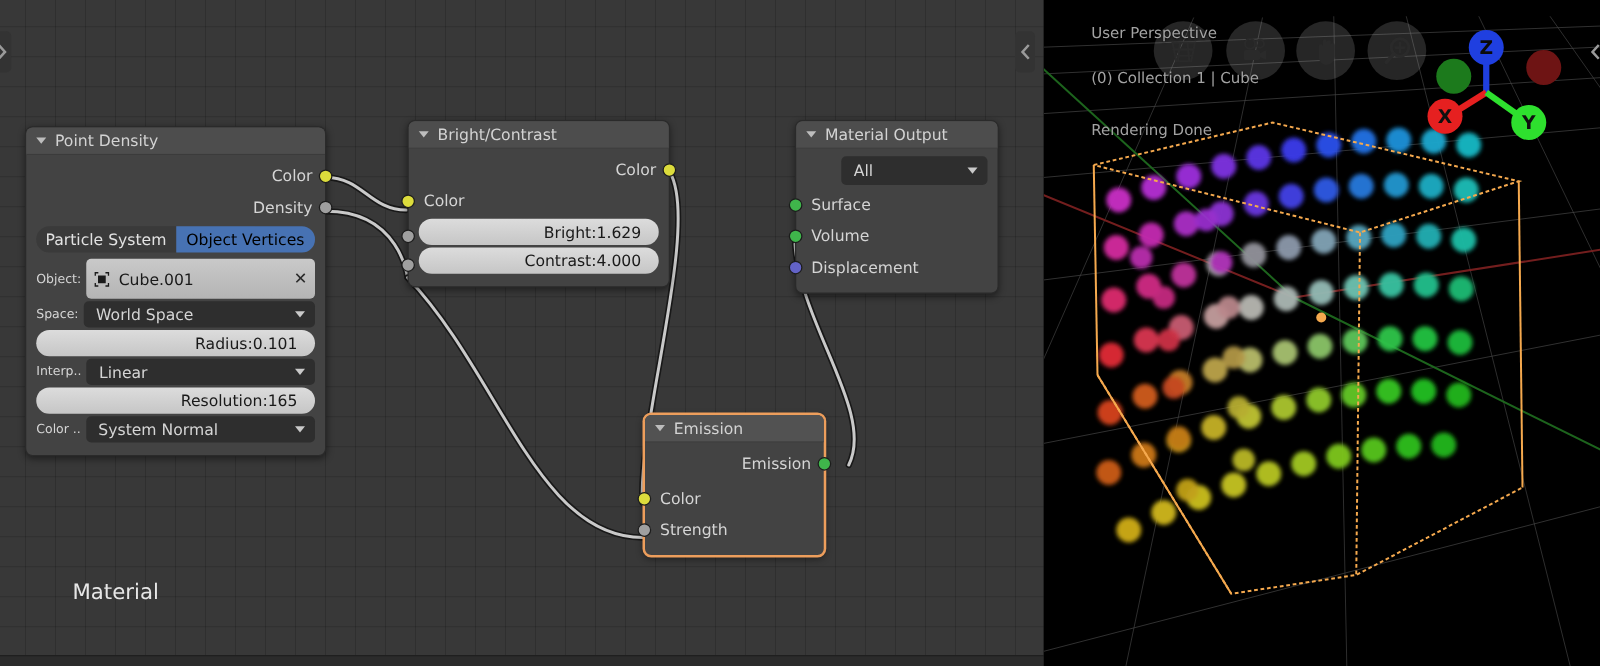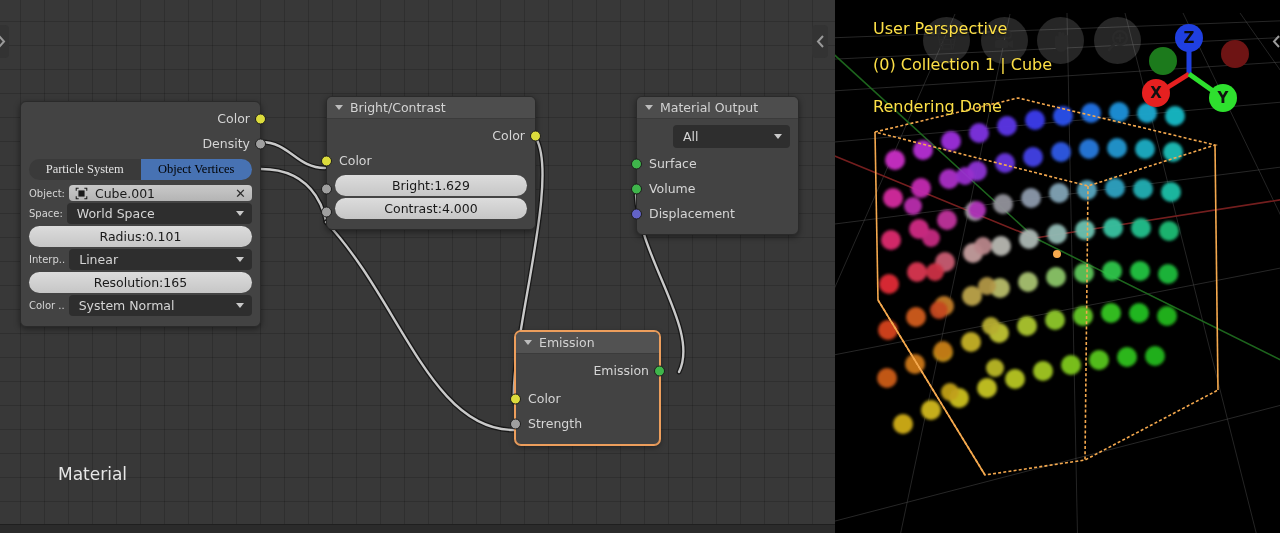--- a/index.html
+++ b/index.html
@@ -94,21 +94,21 @@
   .w {
     margin: 2px 8px;
     height: 21px;
     border-radius: 11px;
     display: flex; align-items: center;
     font-size: 12.5px;
     color: #1a1a1a;
   }
   .w-value {
     background: linear-gradient(to bottom, #dcdcdc, #c6c6c6);
-    justify-content: center;
+    justify-content: flex-end;
     padding: 0 14px;
     color: #191919;
   }
   .w-dropdown {
     background: #2e2e2e;
     color: #d5d5d5;
     padding: 0 8px 0 10px;
     justify-content: space-between;
     border-radius: 4px;
     margin-left: 36px;
@@ -116,32 +116,32 @@
   .w-dropdown .chev {
     width: 0; height: 0;
     border-left: 4px solid transparent;
     border-right: 4px solid transparent;
     border-top: 5px solid #c9c9c9;
   }
   .label-row { display: flex; align-items: center; margin: 2px 8px; gap: 4px; }
   .label-row .lbl { color: #d5d5d5; font-size: 10px; white-space: nowrap; }
   .label-row .w { margin: 0; flex: 1; }
 
-  .toggle-row { display: flex; margin: 3px 8px 5px 8px; height: 21px; font-family: Liberation Serif, serif; }
+  .toggle-row { display: flex; margin: 3px 8px 5px 8px; height: 21px; }
   .toggle {
     flex: 1; display: flex; align-items: center; justify-content: center;
     font-size: 12.5px; color: #e2e2e2;
     background: #3a3a3a;
   }
   .toggle:first-child { border-radius: 11px 0 0 11px; }
   .toggle:last-child  { border-radius: 0 11px 11px 0; }
   .toggle.on { background: #4772b3; color: #000000; }
 
   .objfield {
-    margin: 0; height: 16px; flex: 1;
+    margin: 0; height: 32px; flex: 1;
     background: linear-gradient(to bottom, #c9c9c9, #b4b4b4);
     border-radius: 4px;
     display: flex; align-items: center;
     padding: 0 6px; gap: 7px;
     color: #1a1a1a; font-size: 12.5px;
   }
   .obj-icon { width: 13px; height: 13px; flex: 0 0 13px; }
   .obj-x { margin-left: auto; font-size: 13px; color: #2b2b2b; line-height: 1; }
 
   .editor-caption {
@@ -150,21 +150,21 @@
   }
 
   
   #viewport {
     position: absolute; left: 835px; top: 0; width: 445px; height: 533px;
     background: #000000; overflow: hidden;
   }
   #viewport-canvas { position: absolute; left: 0; top: 0; width: 445px; height: 533px; }
   .vp-text {
     position: absolute; left: 38px;
-    color: #fde047; font-size: 16px;
+    color: #a3a3a3; font-size: 12px;
     text-shadow: 0 1px 2px rgba(0,0,0,0.9);
     white-space: nowrap;
   }
   #vp-line1 { top: 19px; }
   #vp-line2 { top: 55px; }
   #vp-line3 { top: 97px; }
 
   .nav-btn {
     position: absolute; top: 17px;
     width: 47px; height: 47px; border-radius: 50%;
@@ -200,20 +200,24 @@
 
         <path d="M536,138 C560,180 510,340 514,402" stroke="#181818" stroke-width="5"></path>
         <path d="M536,138 C560,180 510,340 514,402" stroke="#c9c9c9" stroke-width="2.4"></path>
 
         <path d="M679,372 C700,330 640,260 636,195" stroke="#181818" stroke-width="5"></path>
         <path d="M679,372 C700,330 640,260 636,195" stroke="#c9c9c9" stroke-width="2.4"></path>
       </g>
     </svg>
 
     <div class="node" id="n-pd" style="left:20px; top:101px; width:241px;">
+      <div class="node-header">
+        <span class="tri"></span>
+        <span>Point Density</span>
+      </div>
       <div class="node-body">
 
         <div class="sock-row out">
           <span class="socket right" style="background:#dcdc3c"></span>
           <span>Color</span>
         </div>
         <div class="sock-row out">
           <span class="socket right" style="background:#9f9f9f"></span>
           <span>Density</span>
         </div>

